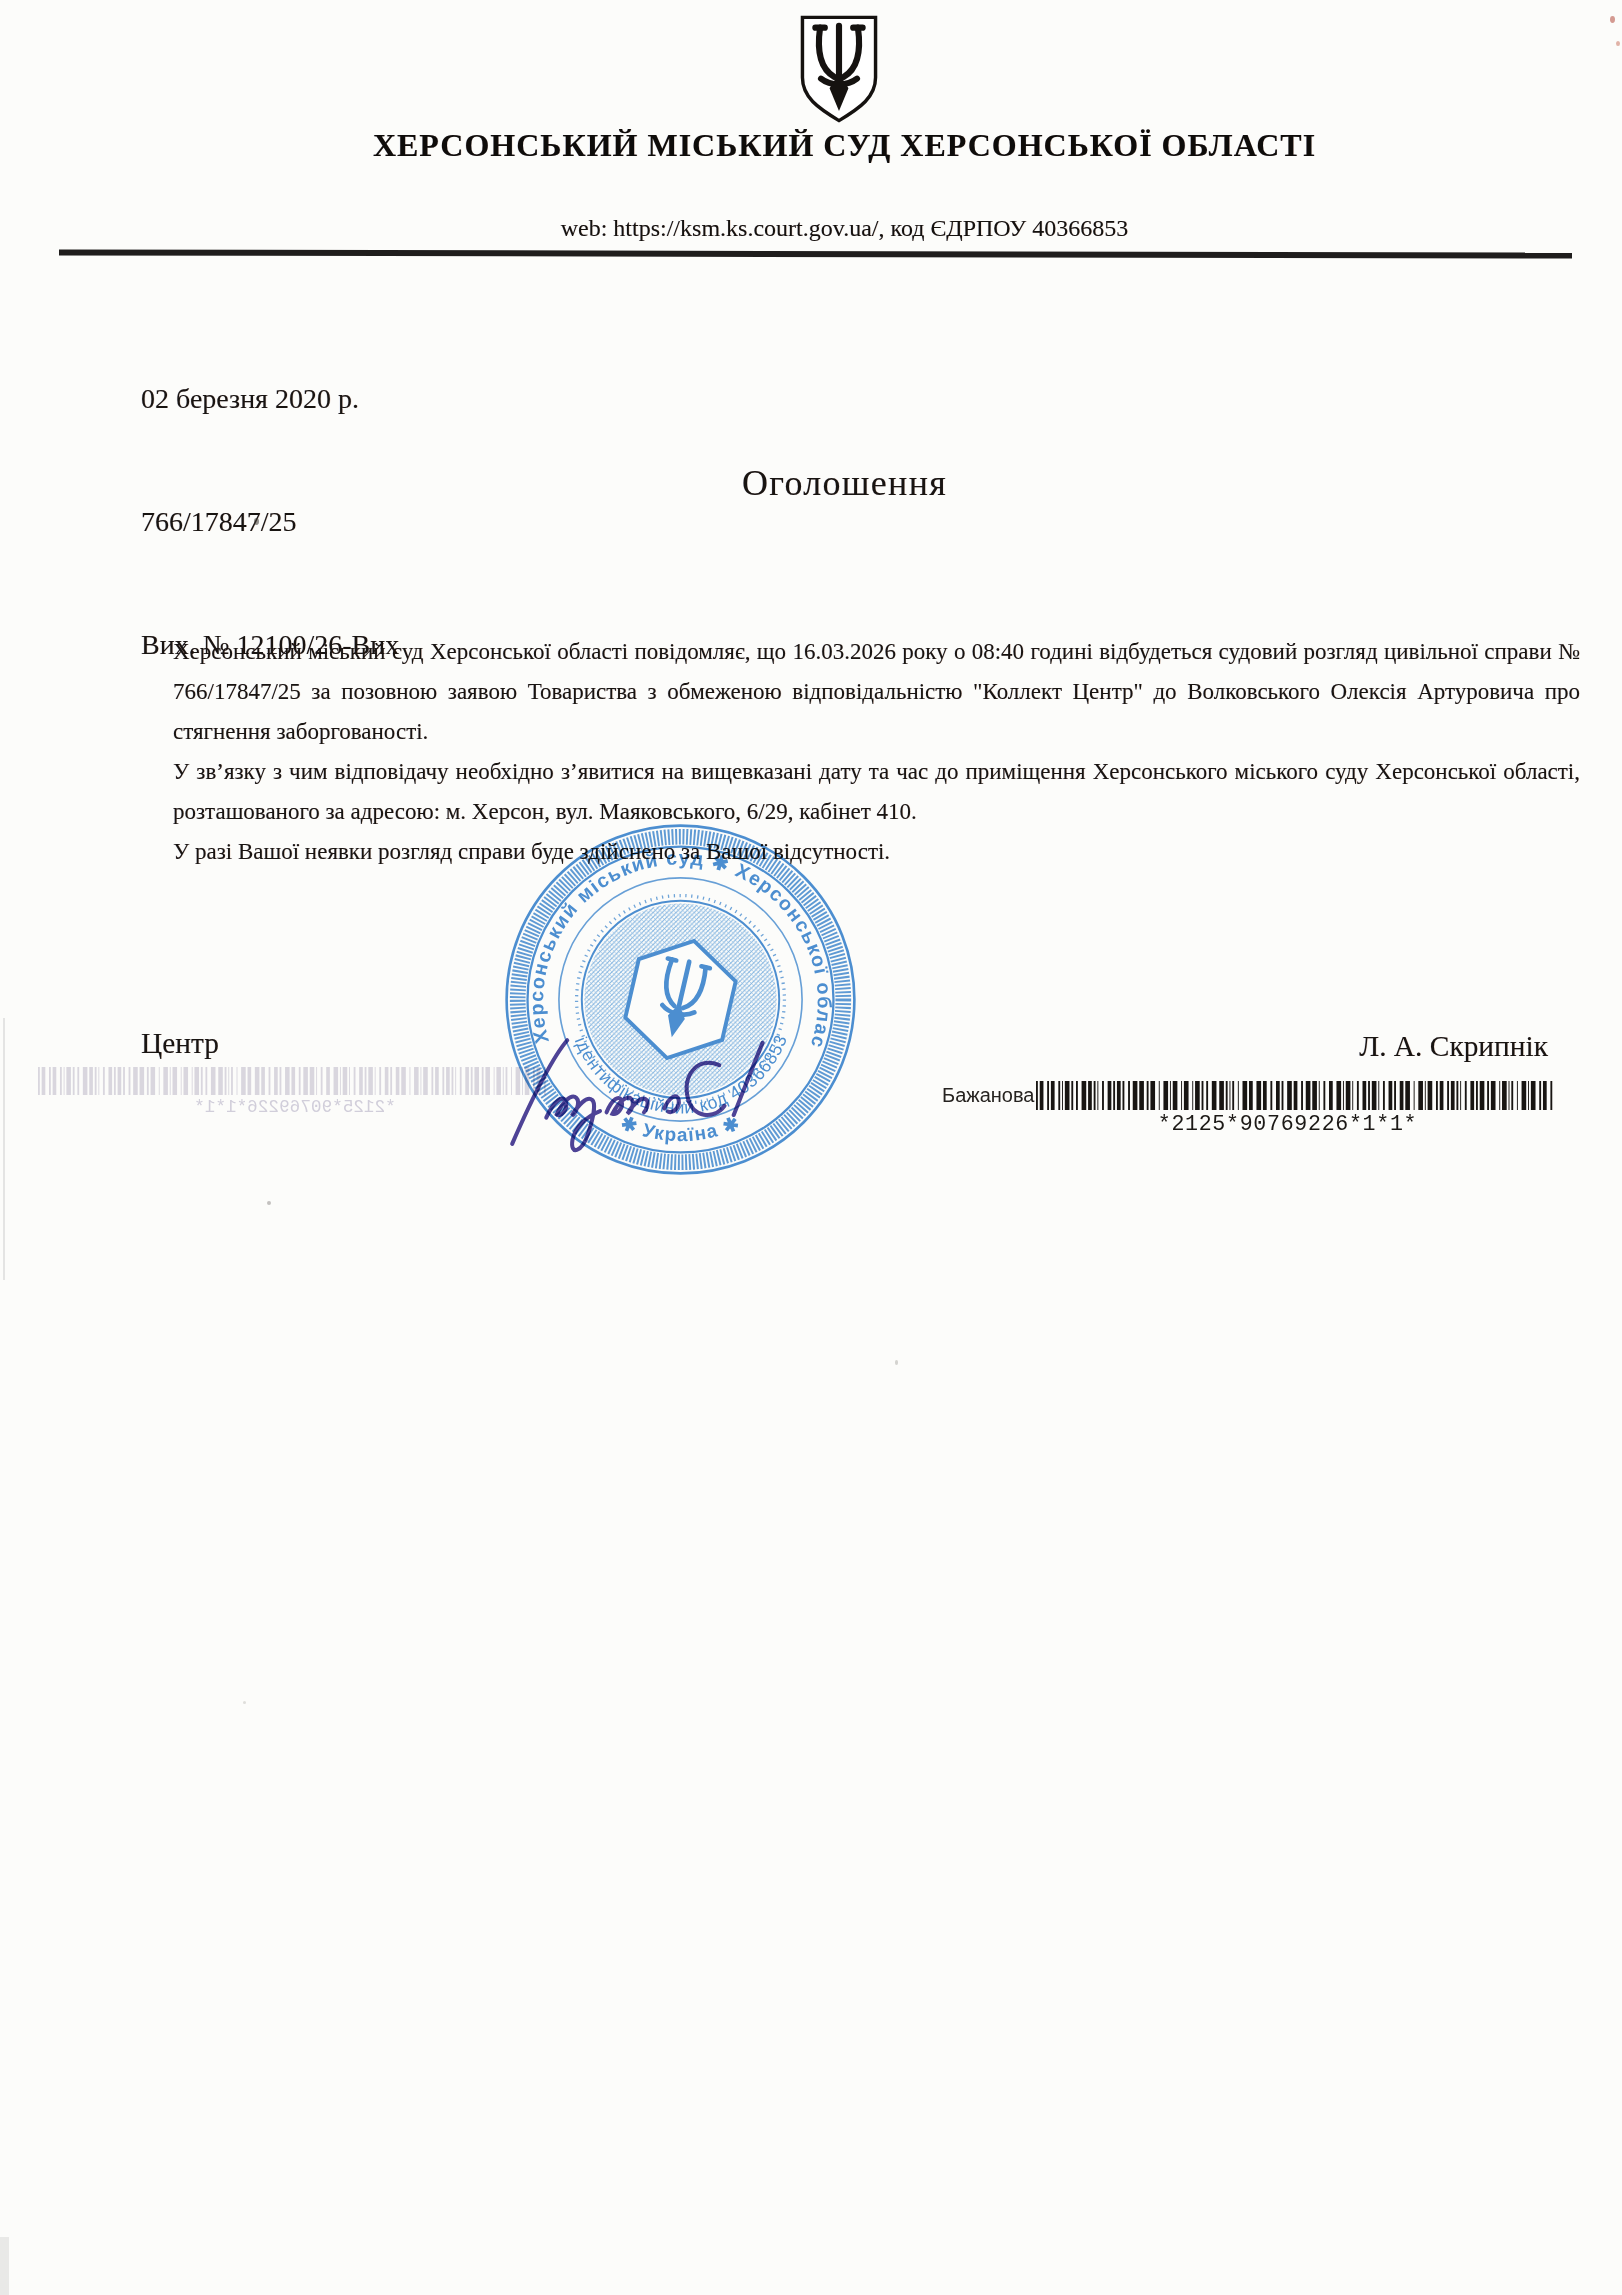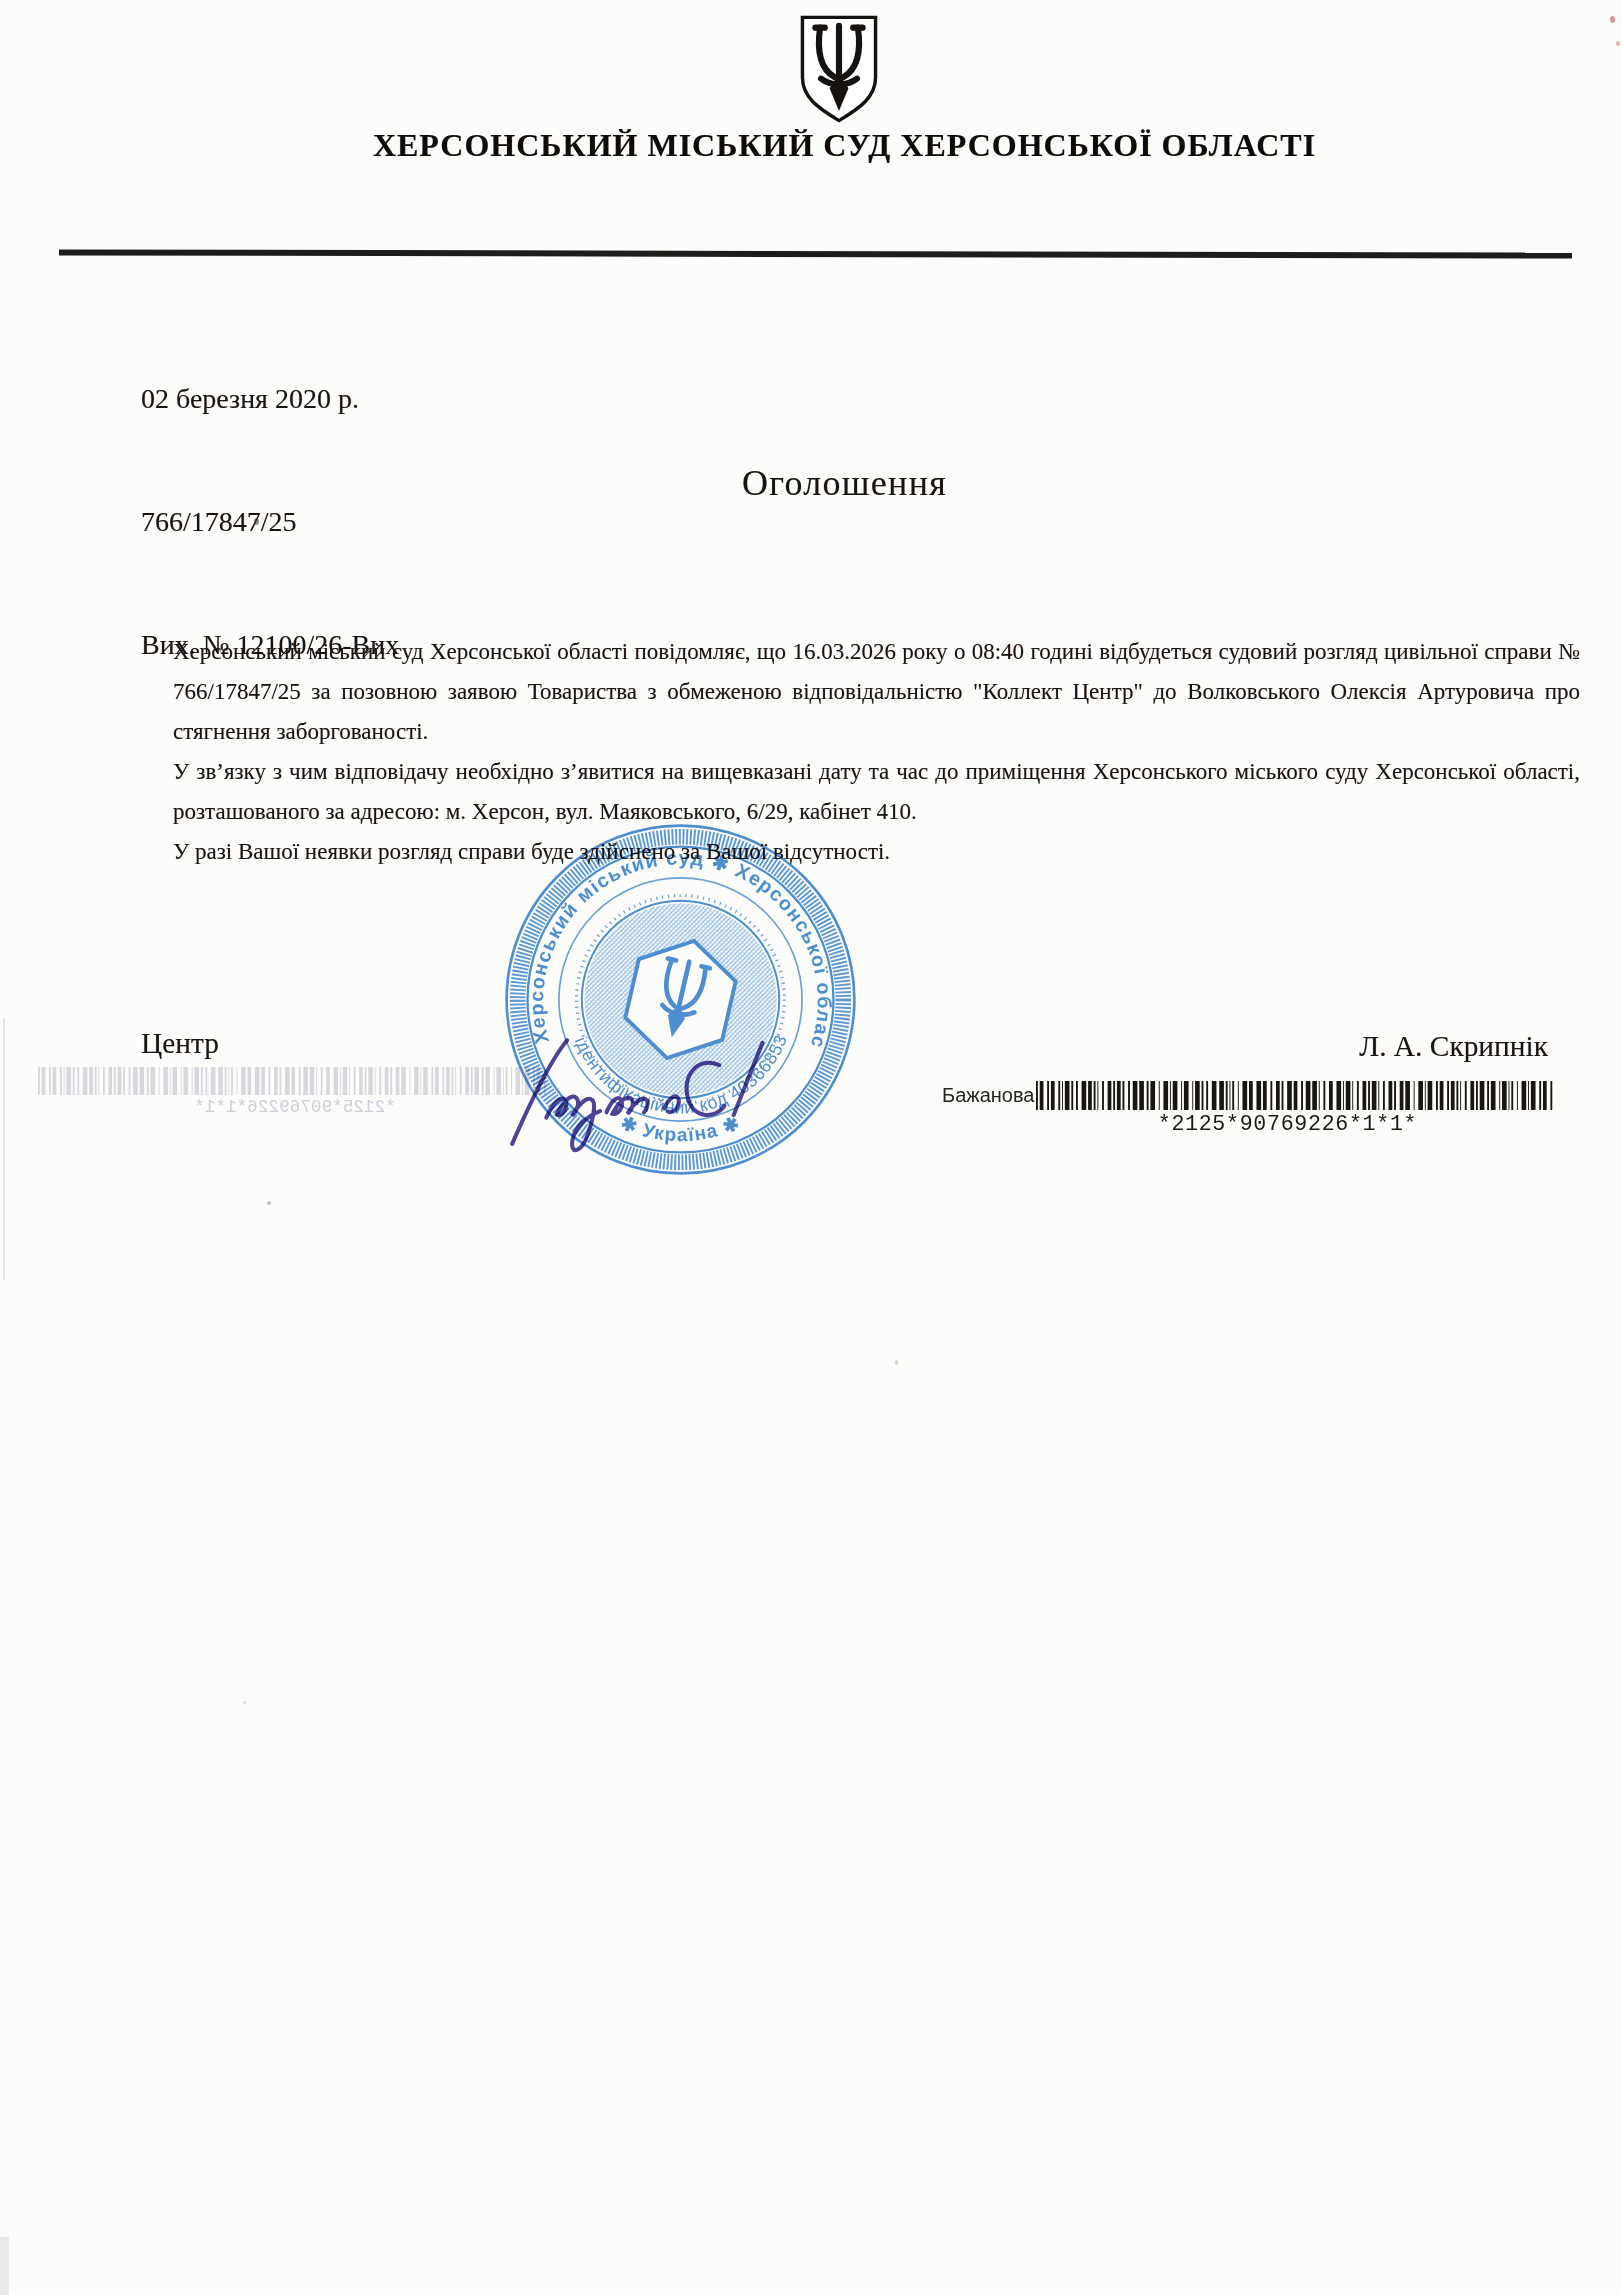--- a/index.html
+++ b/index.html
@@ -76,20 +76,21 @@
       <path d="M0,2 V62"></path>
       <path d="M-20,4 C-24,32 -19,48 -5,56"></path>
       <path d="M20,4 C24,32 19,48 5,56"></path>
       <path d="M-25,4 h10 M15,4 h10"></path>
       <path d="M-19,58 C-9,66 9,66 19,58"></path>
     </g>
     <path d="M0,52 L-10,68 L0,92 L10,68 Z" fill="#151210" transform="translate(0,6) scale(0.88)"></path>
   </svg>
 
   <div class="abs court-name scan-text">ХЕРСОНСЬКИЙ МІСЬКИЙ СУД ХЕРСОНСЬКОЇ ОБЛАСТІ</div>
+  <div class="abs addr addr2 scan-text">web: https://ksm.ks.court.gov.ua/, код ЄДРПОУ 40366853</div>
   <div class="abs rule"></div>
 
   <div class="abs meta scan-text">
     <div>02 березня 2020 р.</div>
     <div>766/17847/25</div>
     <div>Вих. № 12100/26-Вих</div>
   </div>
 
   <div class="abs doc-title scan-text">Оголошення</div>
 

